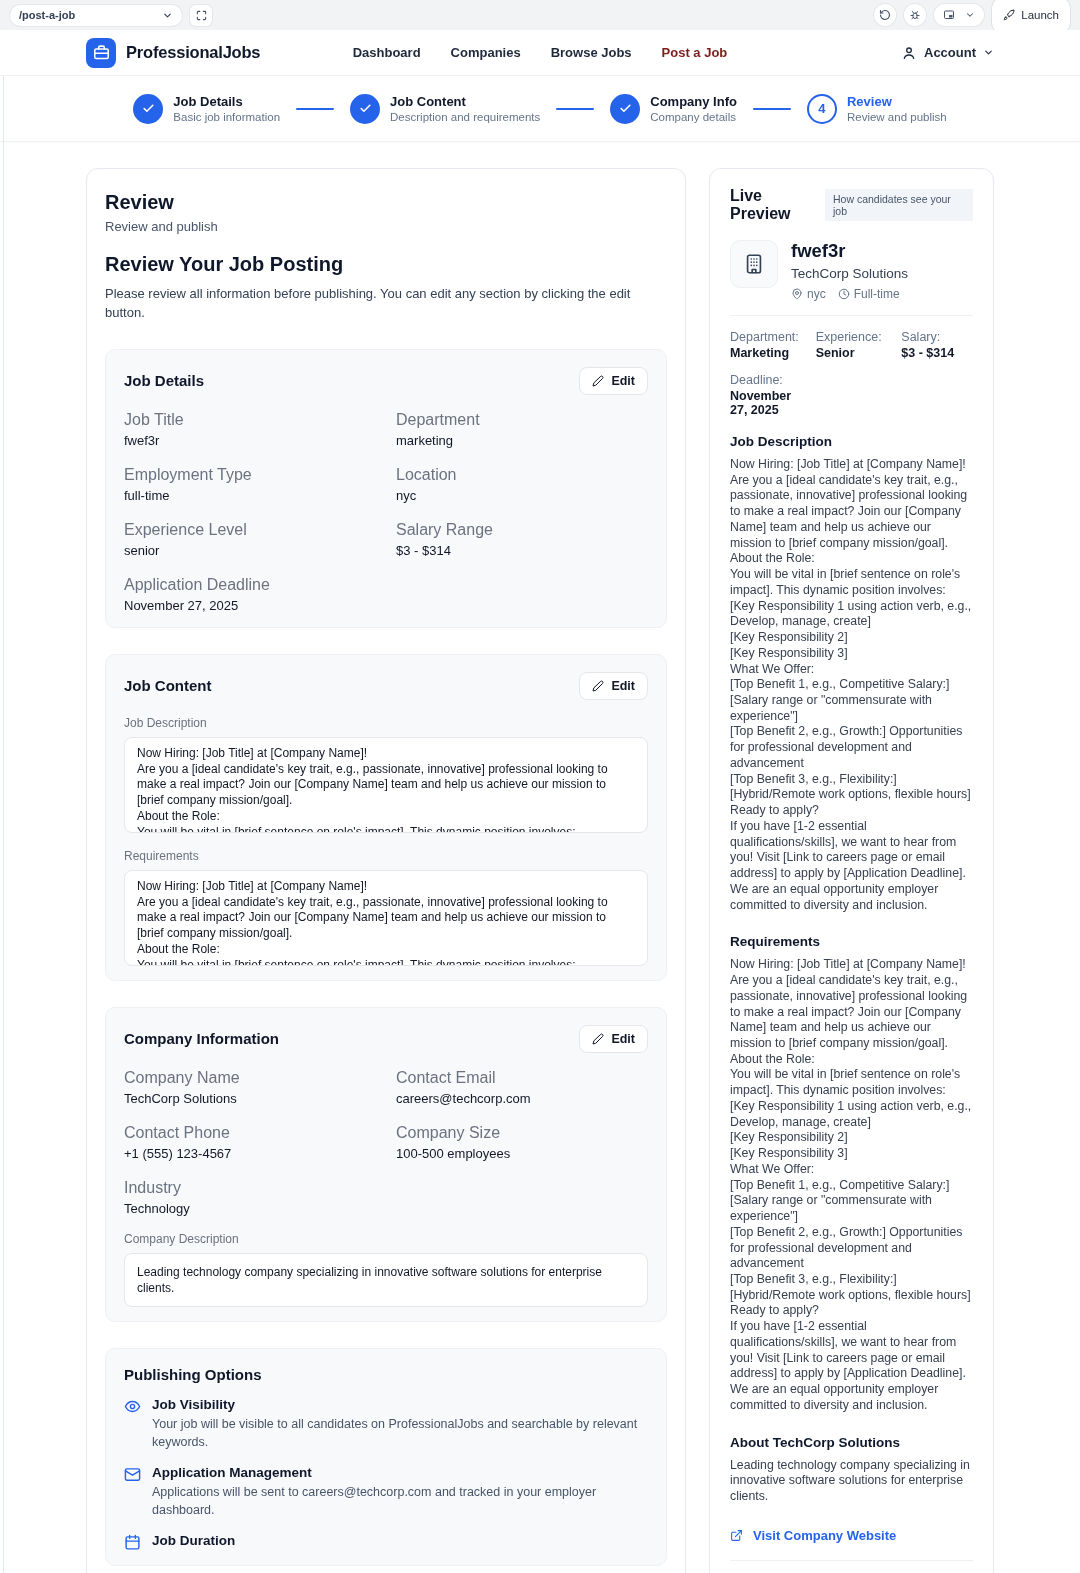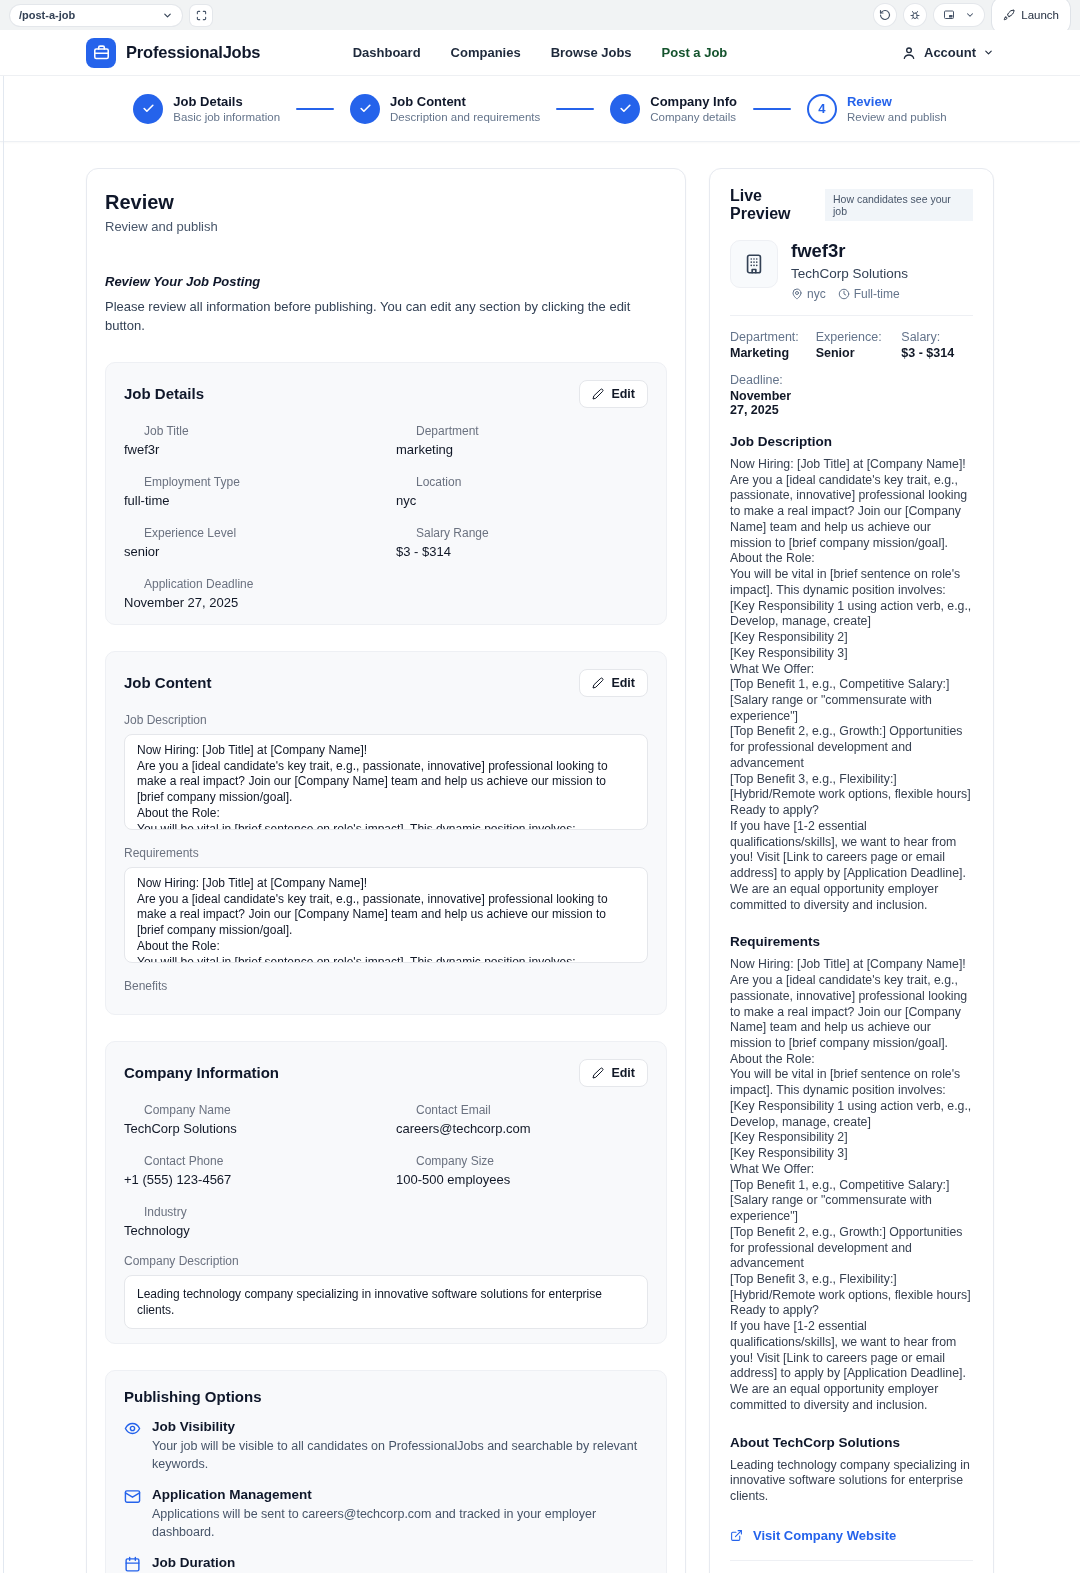--- a/index.html
+++ b/index.html
@@ -16,51 +16,51 @@
   .device-select { height:22px; background:#fff; border-radius:11px; display:flex; align-items:center; gap:10px; padding:0 9px; color:#475569; box-shadow:0 0 0 1px #e4e7eb; cursor:pointer; }
   .launch-btn { height:37px; background:#fff; border-radius:12px; display:flex; align-items:center; gap:6px; padding:0 11px; font-size:11.5px; font-weight:normal; color:#1e293b; box-shadow:0 0 0 1px #dfe3e8; cursor:pointer; }
 
   
   .site-header { height:46px; background:#fff; border-bottom:1px solid #eef0f3; display:flex; align-items:center; padding:0 86px; position:relative; }
   .brand { display:flex; align-items:center; gap:10px; }
   .brand-logo { width:30px; height:30px; background:#2563eb; border-radius:8px; display:flex; align-items:center; justify-content:center; color:#fff; }
   .brand-name { font-size:16.5px; font-weight:bold; color:#0f172a; letter-spacing:-.2px; }
   .main-nav { position:absolute; left:50%; transform:translateX(-50%); display:flex; gap:30px; }
   .main-nav a { font-size:13px; font-weight:bold; color:#1e293b; text-decoration:none; cursor:pointer; }
-  .main-nav a.active { color:#14532d; }
+  .main-nav a.active { color:#7f1d1d; }
   .account { margin-left:auto; display:flex; align-items:center; gap:7px; color:#1e293b; cursor:pointer; }
   .account .label { font-size:13px; font-weight:bold; }
 
   
   .stepper { height:66px; background:#fff; border-bottom:1px solid #edf0f4; box-shadow:0 1px 2px rgba(16,24,40,.03); display:flex; align-items:center; justify-content:center; }
   .step { display:flex; align-items:center; gap:10px; cursor:pointer; }
   .step-circle { width:30px; height:30px; border-radius:50%; background:#2563eb; display:flex; align-items:center; justify-content:center; color:#fff; flex:0 0 auto; }
   .step-circle.current { background:#fff; border:2px solid #2563eb; color:#2563eb; font-size:13px; font-weight:bold; }
   .step-title { font-size:13px; font-weight:bold; color:#0f172a; }
   .step.current .step-title { color:#2563eb; }
   .step-sub { font-size:11.5px; color:#64748b; margin-top:2px; }
   .connector { width:38px; height:2px; background:#2563eb; margin:0 16px; border-radius:1px; }
 
   
   .content { width:908px; margin:26px auto 0; display:flex; gap:23px; align-items:flex-start; }
   .main-card { flex:0 0 600px; background:#fff; border:1px solid #e7eaf0; border-radius:12px; padding:22px 18px 26px; box-shadow:0 1px 2px rgba(16,24,40,.04); }
   .preview-card { flex:1; background:#fff; border:1px solid #e7eaf0; border-radius:12px; padding:18px 20px 20px; box-shadow:0 1px 2px rgba(16,24,40,.04); }
 
   .page-title { font-size:20px; font-weight:bold; color:#0f172a; }
   .page-sub { font-size:13px; color:#475569; margin-top:5px; }
-  .review-head { font-size:13px; font-weight:bold; color:#0f172a; margin-top:40px;font-style:italic; }
+  .review-head { font-size:20px; font-weight:bold; color:#0f172a; margin-top:19px; }
   .review-note { font-size:13px; color:#334155; line-height:1.45; margin-top:9px; max-width:540px; }
 
   .section-card { background:#f8f9fb; border:1px solid #eef0f4; border-radius:10px; padding:17px 18px 14px; margin-top:26px; }
   .section-head { display:flex; align-items:center; justify-content:space-between; margin-bottom:16px; }
   .section-title { font-size:15px; font-weight:bold; color:#0f172a; }
   .edit-btn { background:#fff; border:1px solid #e5e7eb; border-radius:8px; padding:6px 12px; display:flex; align-items:center; gap:7px; font-size:12.5px; font-weight:bold; color:#111827; cursor:pointer; }
 
   .field-grid { display:grid; grid-template-columns:1fr 1fr; column-gap:20px; row-gap:18px; }
-  .f-label { font-size:12px; color:#6b7280; margin-bottom:4px;margin-left:20px; }
+  .f-label { font-size:16px; color:#6b7280; margin-bottom:4px; }
   .f-value { font-size:13px; color:#111827; }
 
   .box-label { font-size:12px; color:#6b7280; margin-bottom:7px; }
   .text-box { background:#fff; border:1px solid #e5e7eb; border-radius:8px; padding:8px 12px; font-size:12px; color:#111827; line-height:1.32; height:96px; overflow:hidden; white-space:pre-line; }
   .text-box.single { height:auto; padding:10px 12px; line-height:1.35; }
   .mt16 { margin-top:16px; }
 
   .pub-item { display:flex; gap:11px; margin-top:14px; }
   .pub-icon { color:#2563eb; margin-top:1px; flex:0 0 auto; }
   .pub-title { font-size:13.5px; font-weight:bold; color:#0f172a; }
@@ -317,21 +317,20 @@
 You will be vital in [brief sentence on role's impact]. This dynamic position involves:
 [Key Responsibility 1 using action verb, e.g., Develop, manage, create]
 [Key Responsibility 2]
 [Key Responsibility 3]
 What We Offer:
 [Top Benefit 1, e.g., Competitive Salary:] [Salary range or "commensurate with experience"]
 [Top Benefit 2, e.g., Growth:] Opportunities for professional development and advancement
 [Top Benefit 3, e.g., Flexibility:] [Hybrid/Remote work options, flexible hours]
 Ready to apply?
 If you have [1-2 essential qualifications/skills], we want to hear from you! Visit [Link to careers page or email address] to apply by [Application Deadline]. We are an equal opportunity employer committed to diversity and inclusion.</div>
-      <div class="box-label mt16">Benefits</div>
     </div>
 
     <div class="section-card">
       <div class="section-head">
         <span class="section-title">Company Information</span>
         <button class="edit-btn">
           <span>
               <svg width="12" height="12" viewBox="0 0 24 24" fill="none" stroke="currentColor" stroke-width="2" stroke-linecap="round" stroke-linejoin="round">
                 <path d="M17 3a2.83 2.83 0 1 1 4 4L7.5 20.5 2 22l1.5-5.5z"></path>
               </svg>

